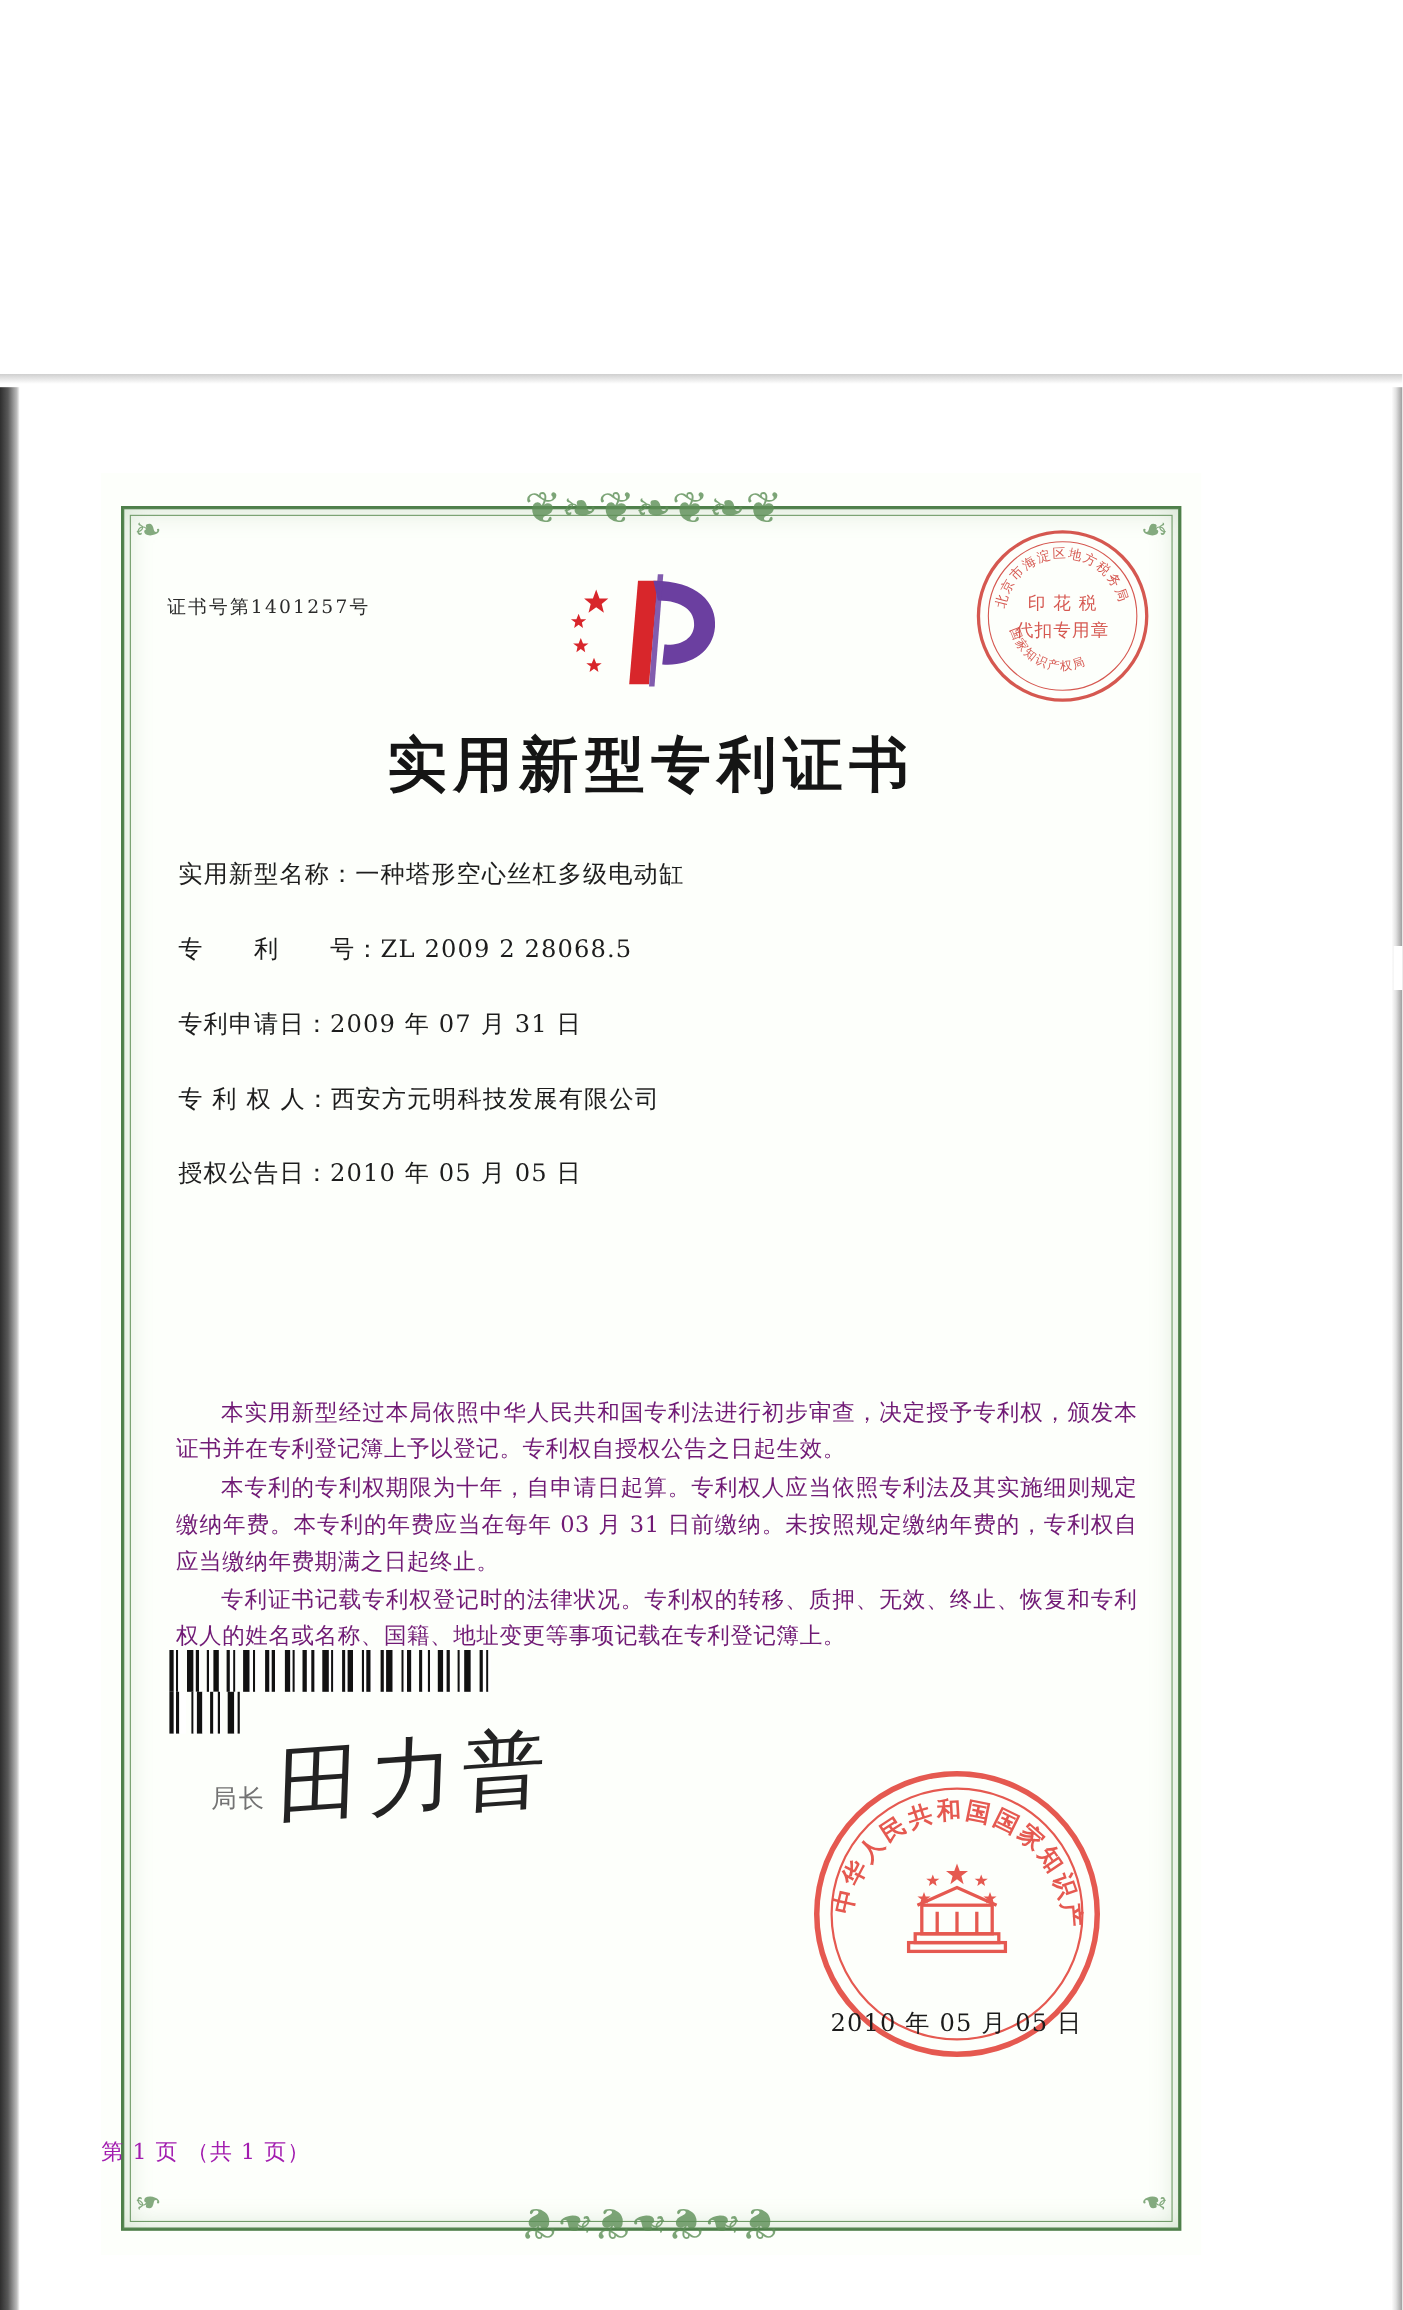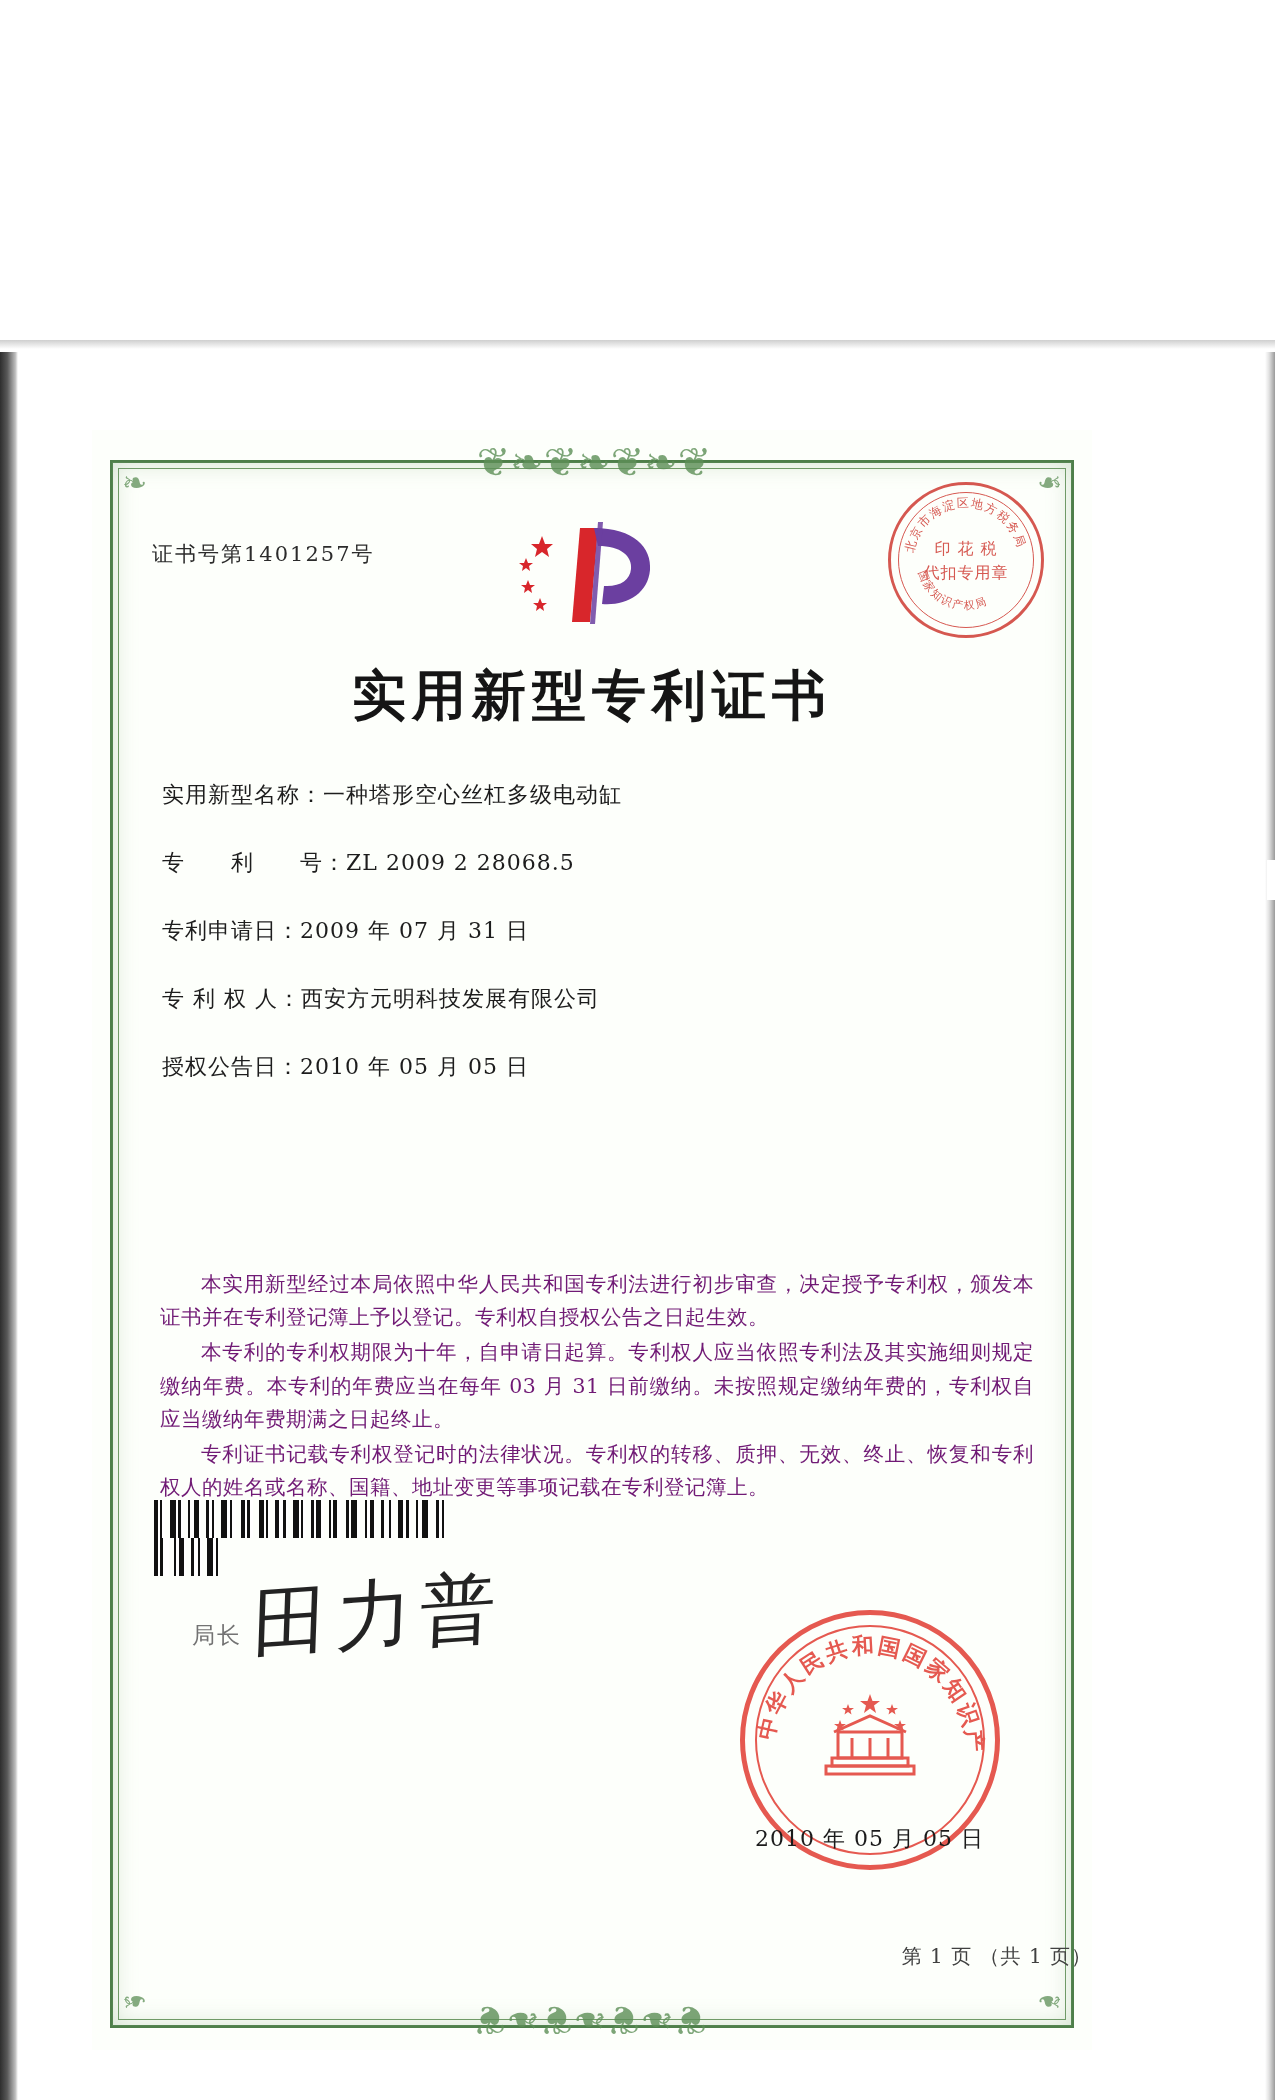--- a/index.html
+++ b/index.html
@@ -107,21 +107,21 @@
   .fl-tl { left: 30px; top: 38px; }
   .fl-tr { right: 30px; top: 38px; transform: scaleX(-1); }
   .fl-bl { left: 30px; bottom: 34px; transform: scaleY(-1); }
   .fl-br { right: 30px; bottom: 34px; transform: scale(-1,-1); }
 
   
   .cert-no {
     position: absolute;
     left: 60px;
     top: 110px;
-    font-size: 21px;
+    font-size: 17px;
     color: #2b2b2b;
     letter-spacing: 2px;
   }
 
   .logo {
     position: absolute;
     left: 50%;
     transform: translateX(-50%);
     top: 84px;
     width: 180px;
@@ -281,23 +281,23 @@
     bottom: 196px;
     font-size: 22px;
     color: #1b1b1b;
     letter-spacing: 1px;
   }
 
   .page-no {
     position: absolute;
     left: 0; right: 0;
     bottom: 80px;
-    text-align: right;
+    text-align: left;
     font-size: 20px;
-    color: #404040;
+    color: #a21caf;
     letter-spacing: 1px;
   }
 </style>
 </head>
 <body>
 
 <div class="scan">
 
   <div class="edge-top"></div>
   <div class="edge-left"></div>

